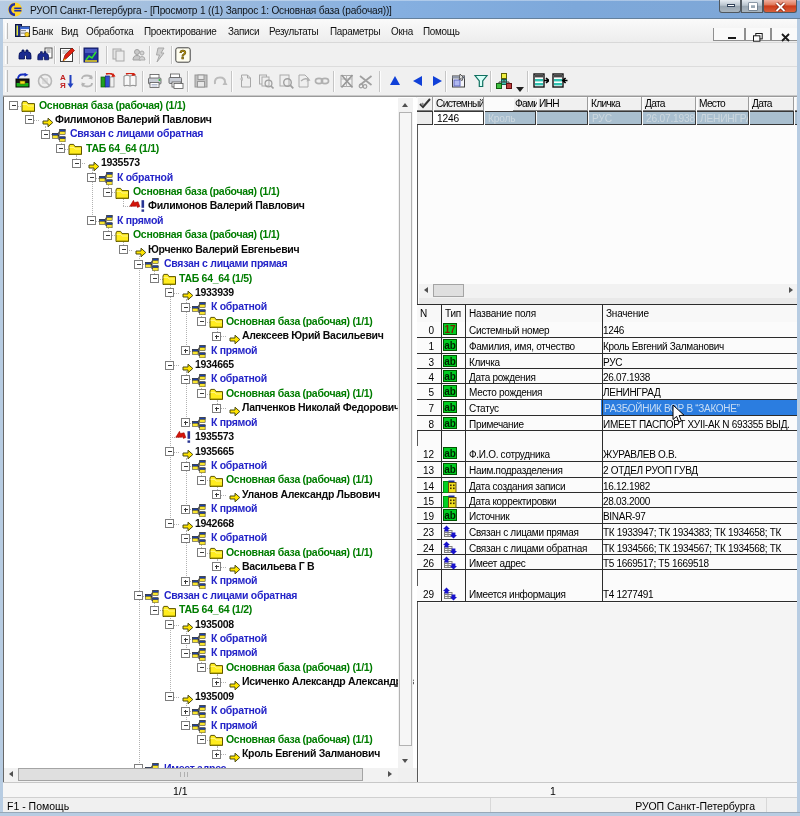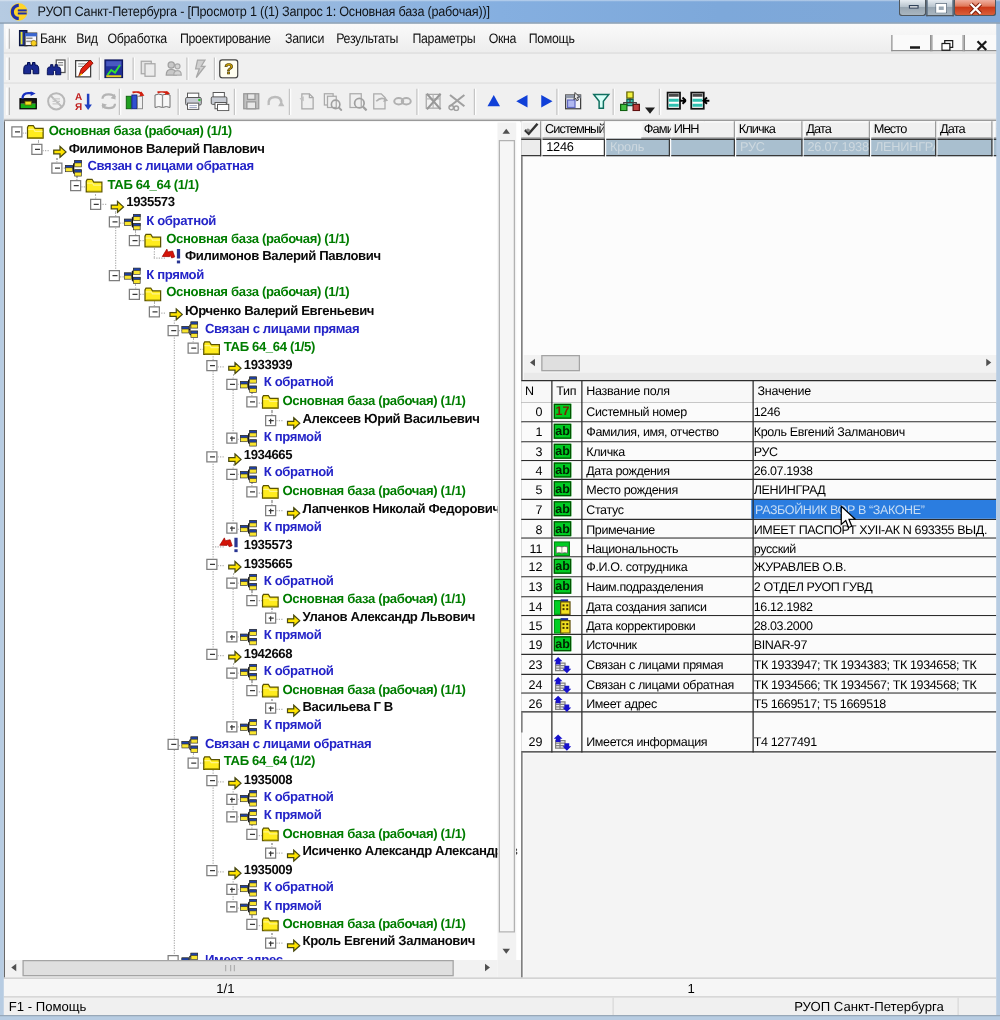--- a/index.html
+++ b/index.html
@@ -1019,30 +1019,20 @@
       <span class="btval" style="left:184px;top:0;width:196px;height:100%;background:#2b7de0;color:#c8ddf4;padding:2.5px 0 0 3px">РАЗБОЙНИК ВОР В “ЗАКОНЕ”</span>
     </div>
 <div class="btr" style="top:416px;height:15px">
       <span class="btn">8</span>
       <span class="bti">
         <div class="tiab">ab</div>
       </span>
       <span class="btname">Примечание</span>
       <span class="btval">ИМЕЕТ ПАСПОРТ ХУII-АК N 693355 ВЫД.</span>
     </div>
-<div class="btr" style="top:431px;height:15px">
-      <span class="btn">11</span>
-      <span class="bti"><svg width="13" height="12" viewBox="0 0 13 12">
-          <rect x="0.5" y="0.5" width="12" height="11" fill="#00cc22" stroke="#008810"></rect>
-          <path d="M2 4.5 Q4 3.6 6.5 4.5 Q9 3.6 11 4.5 L11 9.5 Q9 8.8 6.5 9.5 Q4 8.8 2 9.5 Z" fill="#fffef0" stroke="#555" stroke-width="0.6"></path>
-          <line x1="6.5" y1="4.5" x2="6.5" y2="9.5" stroke="#888" stroke-width="0.6"></line>
-        </svg></span>
-      <span class="btname">Национальность</span>
-      <span class="btval">русский</span>
-    </div>
 <div class="btr" style="top:446px;height:16px">
       <span class="btn">12</span>
       <span class="bti">
         <div class="tiab">ab</div>
       </span>
       <span class="btname">Ф.И.О. сотрудника</span>
       <span class="btval">ЖУРАВЛЕВ О.В.</span>
     </div>
 <div class="btr" style="top:462px;height:16px">
       <span class="btn">13</span>

